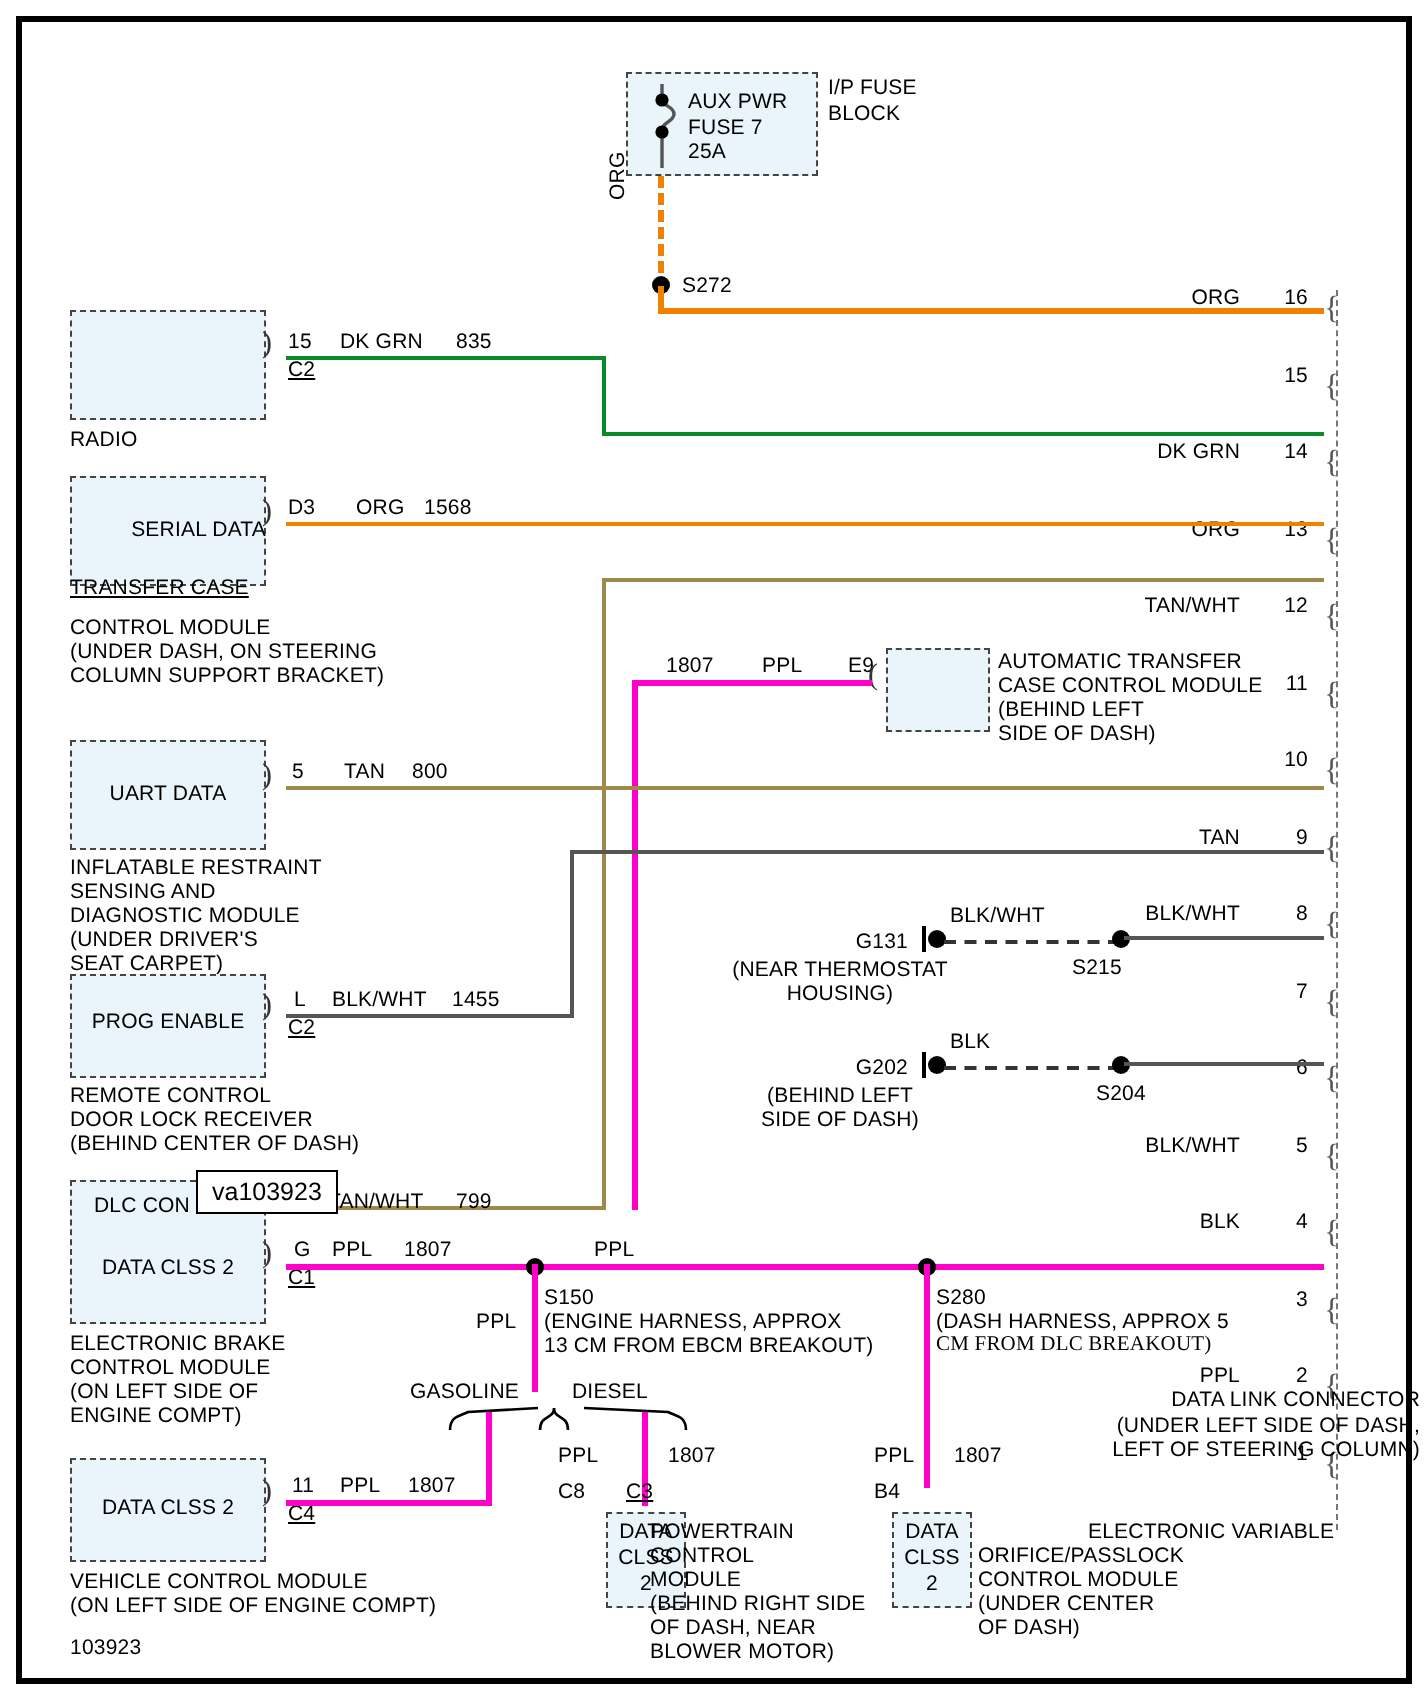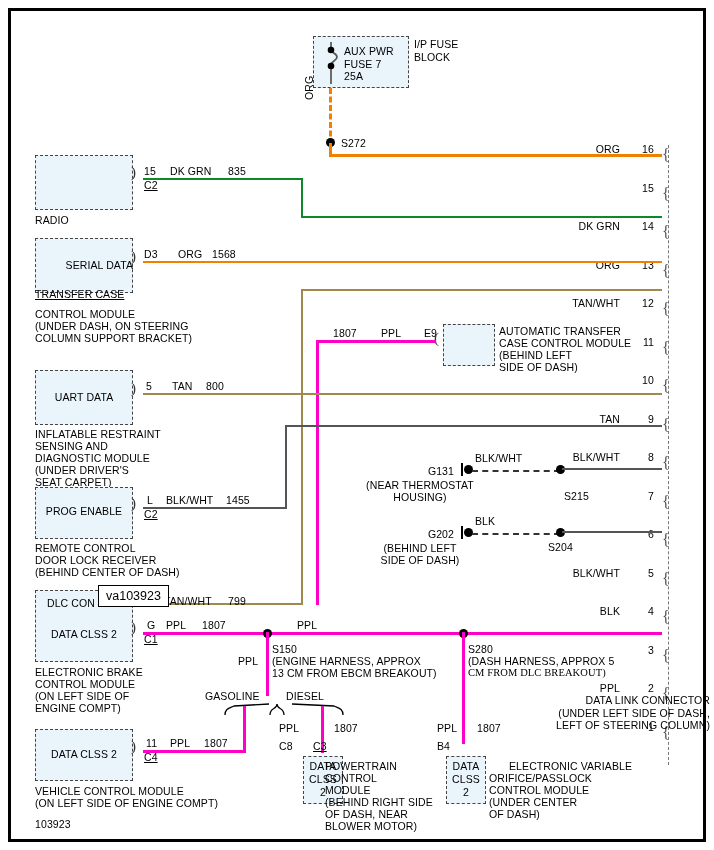--- a/index.html
+++ b/index.html
@@ -163,21 +163,21 @@
   <div class="wire h" style="left:143px;top:507px;width:144px;background:#555;"></div>
   <div class="wire v" style="left:285px;top:425px;height:84px;background:#555;"></div>
   <div class="wire h" style="left:285px;top:425px;width:377px;background:#555;"></div>
 
   <div class="t r" style="left:398px;top:465px;width:56px;">G131</div>
   <div class="gnd" style="left:461px;top:463px;"></div>
   <div class="dot" style="left:464px;top:465px;"></div>
   <div class="dash" style="left:472px;top:470px;width:88px;"></div>
   <div class="t" style="left:475px;top:452px;">BLK/WHT</div>
   <div class="dot" style="left:556px;top:465px;"></div>
-  <div class="t" style="left:564px;top:478px;margin-top:12px;">S215</div>
+  <div class="t" style="left:536px;top:478px;">S215</div>
   <div class="wire h" style="left:562px;top:468px;width:100px;background:#555;"></div>
   <div class="t c" style="left:340px;top:479px;width:160px;">(NEAR THERMOSTAT</div>
   <div class="t c" style="left:340px;top:491px;width:160px;">HOUSING)</div>
 
   <div class="t r" style="left:398px;top:528px;width:56px;">G202</div>
   <div class="gnd" style="left:461px;top:526px;"></div>
   <div class="dot" style="left:464px;top:528px;"></div>
   <div class="dash" style="left:472px;top:533px;width:88px;"></div>
   <div class="t" style="left:475px;top:515px;">BLK</div>
   <div class="dot" style="left:556px;top:528px;"></div>
@@ -256,21 +256,21 @@
   <div class="t" style="left:325px;top:820px;">BLOWER MOTOR)</div>
 
   <div class="t" style="left:437px;top:722px;">PPL</div>
   <div class="t" style="left:477px;top:722px;">1807</div>
   <div class="t" style="left:437px;top:740px;">B4</div>
   <div class="conn" style="left:457px;top:752px;transform:rotate(90deg);transform-origin:center;">)</div>
   <div class="box" style="left:446px;top:756px;width:40px;height:48px;"></div>
   <div class="t c" style="left:446px;top:760px;width:40px;">DATA</div>
   <div class="t c" style="left:446px;top:773px;width:40px;">CLSS</div>
   <div class="t c" style="left:446px;top:786px;width:40px;">2</div>
-  <div class="t" style="left:469px;top:760px;padding-left:40px;">ELECTRONIC VARIABLE</div>
+  <div class="t" style="left:504px;top:760px;padding-left:40px;">ELECTRONIC VARIABLE</div>
   <div class="t" style="left:489px;top:772px;">ORIFICE/PASSLOCK</div>
   <div class="t" style="left:489px;top:784px;">CONTROL MODULE</div>
   <div class="t" style="left:489px;top:796px;">(UNDER CENTER</div>
   <div class="t" style="left:489px;top:808px;">OF DASH)</div>
 
   <div class="t" style="left:35px;top:818px;">103923</div>
 
   <div class="tip" style="left:98px;top:585px;">va103923</div>
 </div>
 

